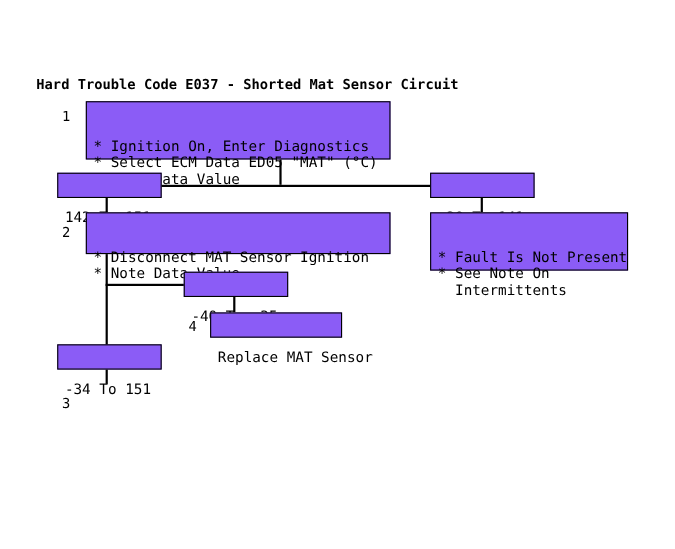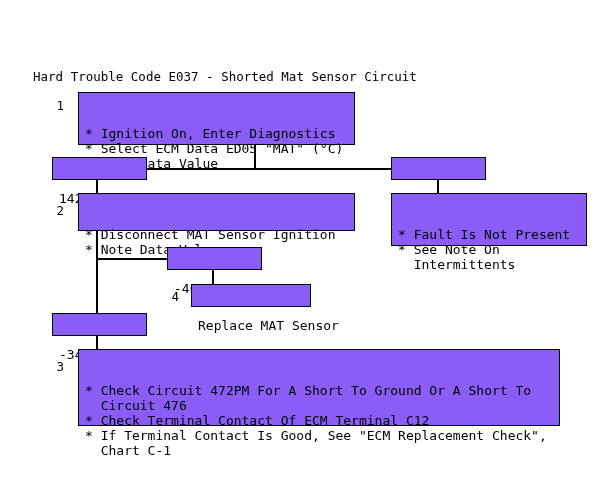--- a/index.html
+++ b/index.html
@@ -19,20 +19,21 @@
   }
 
   
   .title {
     position: absolute;
     left: 33px;
     top: 69px;
     font-size: 12.5px;
     line-height: 15px;
     white-space: pre;
+    font-weight: bold;
   }
 
   
   .box {
     position: absolute;
     box-sizing: border-box;
     border: 1.6px solid #000000;
     background: #8b5cf6;
     font-size: 13px;
     line-height: 15px;
@@ -96,21 +97,21 @@
     <div class="inner">-38 To 141</div>
   </div>
   <div class="vline" style="left:437px; top:180px; height:13px;"></div>
 
   <div class="stepnum" style="left:40px; top:203px; width:24px;">2</div>
   <div class="box" style="left:78px; top:193px; width:277px; height:38px;">
     <div class="inner">* Disconnect MAT Sensor Ignition
 * Note Data Value</div>
   </div>
 
-  <div class="box" style="left:391px; top:193px; width:196px; height:53px;">
+  <div class="box" style="left:391px; top:193px; width:180px; height:53px;">
     <div class="inner">* Fault Is Not Present
 * See Note On
   Intermittents</div>
   </div>
 
   <div class="vline" style="left:96px; top:231px; height:83px;"></div>
 
   <div class="hline" style="left:96px; top:258px; width:72px;"></div>
 
   <div class="box range" style="left:167px; top:247px; width:95px; height:23px;">
@@ -122,21 +123,14 @@
   <div class="box" style="left:191px; top:284px; width:120px; height:23px;">
     <div class="inner">Replace MAT Sensor</div>
   </div>
 
   <div class="box range" style="left:52px; top:313px; width:95px; height:23px;">
     <div class="inner">-34 To 151</div>
   </div>
   <div class="vline" style="left:96px; top:336px; height:13px;"></div>
 
   <div class="stepnum" style="left:40px; top:359px; width:24px;">3</div>
-  <div class="box" style="left:78px; top:349px; width:482px; height:77px;">
-    <div class="inner">* Check Circuit 472PM For A Short To Ground Or A Short To
-  Circuit 476
-* Check Terminal Contact Of ECM Terminal C12
-* If Terminal Contact Is Good, See "ECM Replacement Check",
-  Chart C-1</div>
-  </div>
 
 </div>
 
 </body></html>

